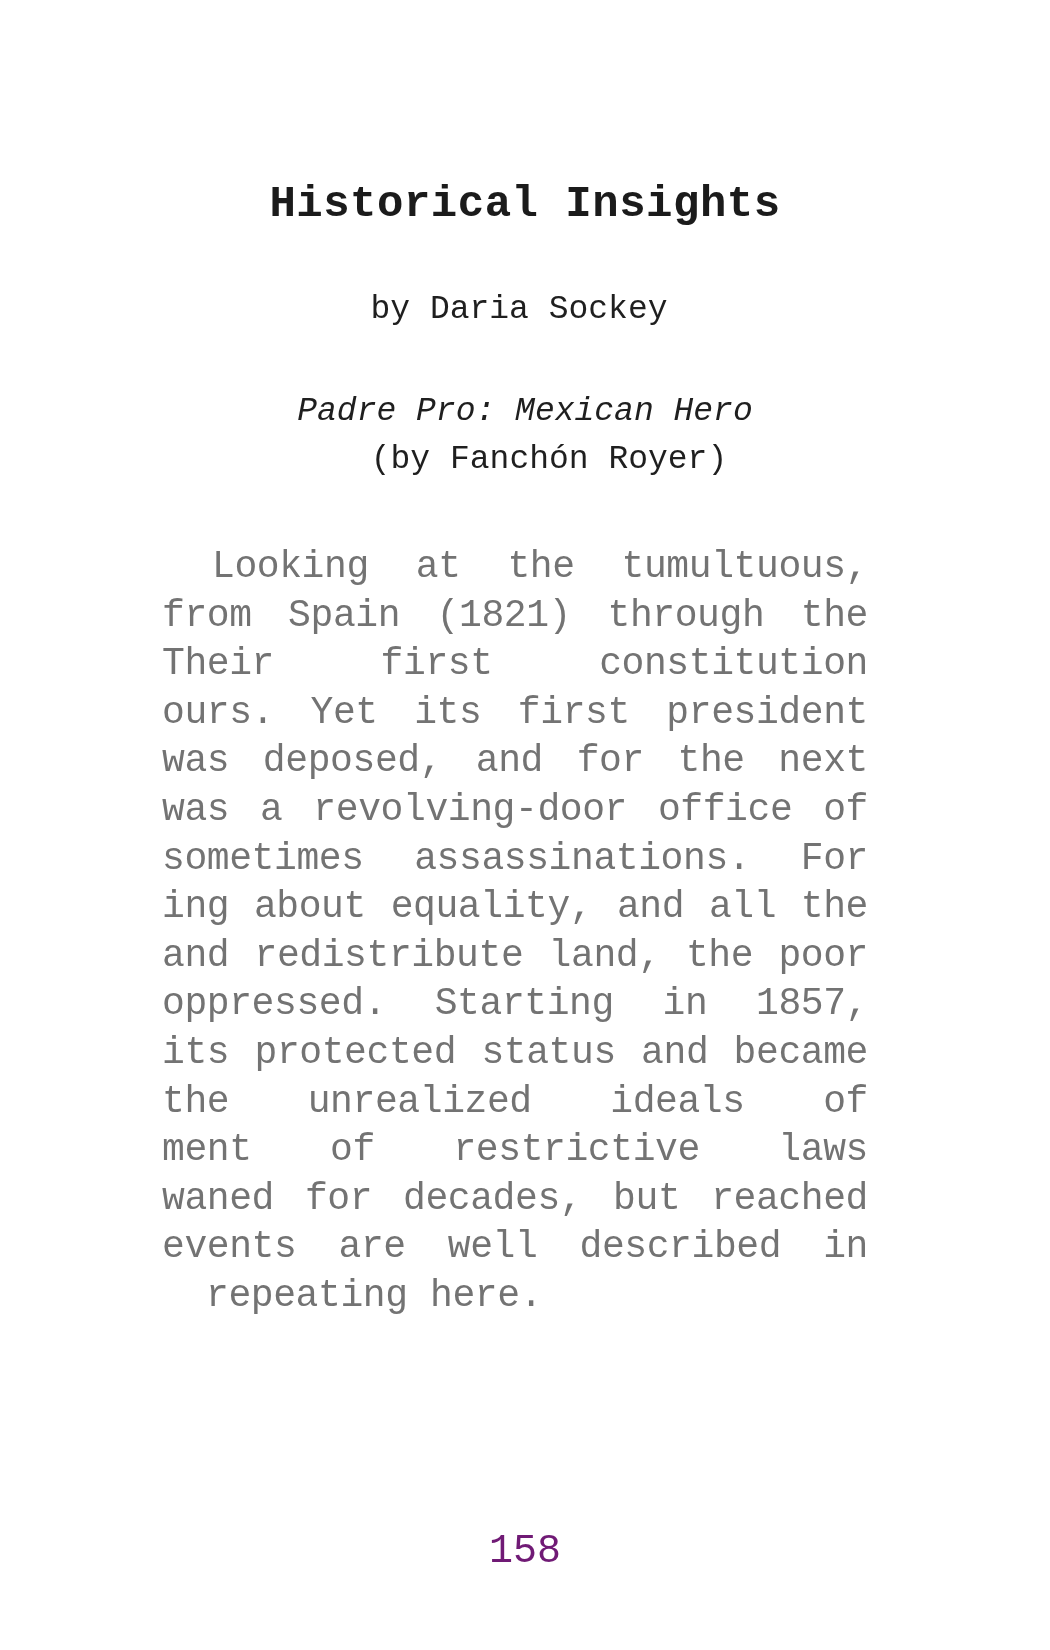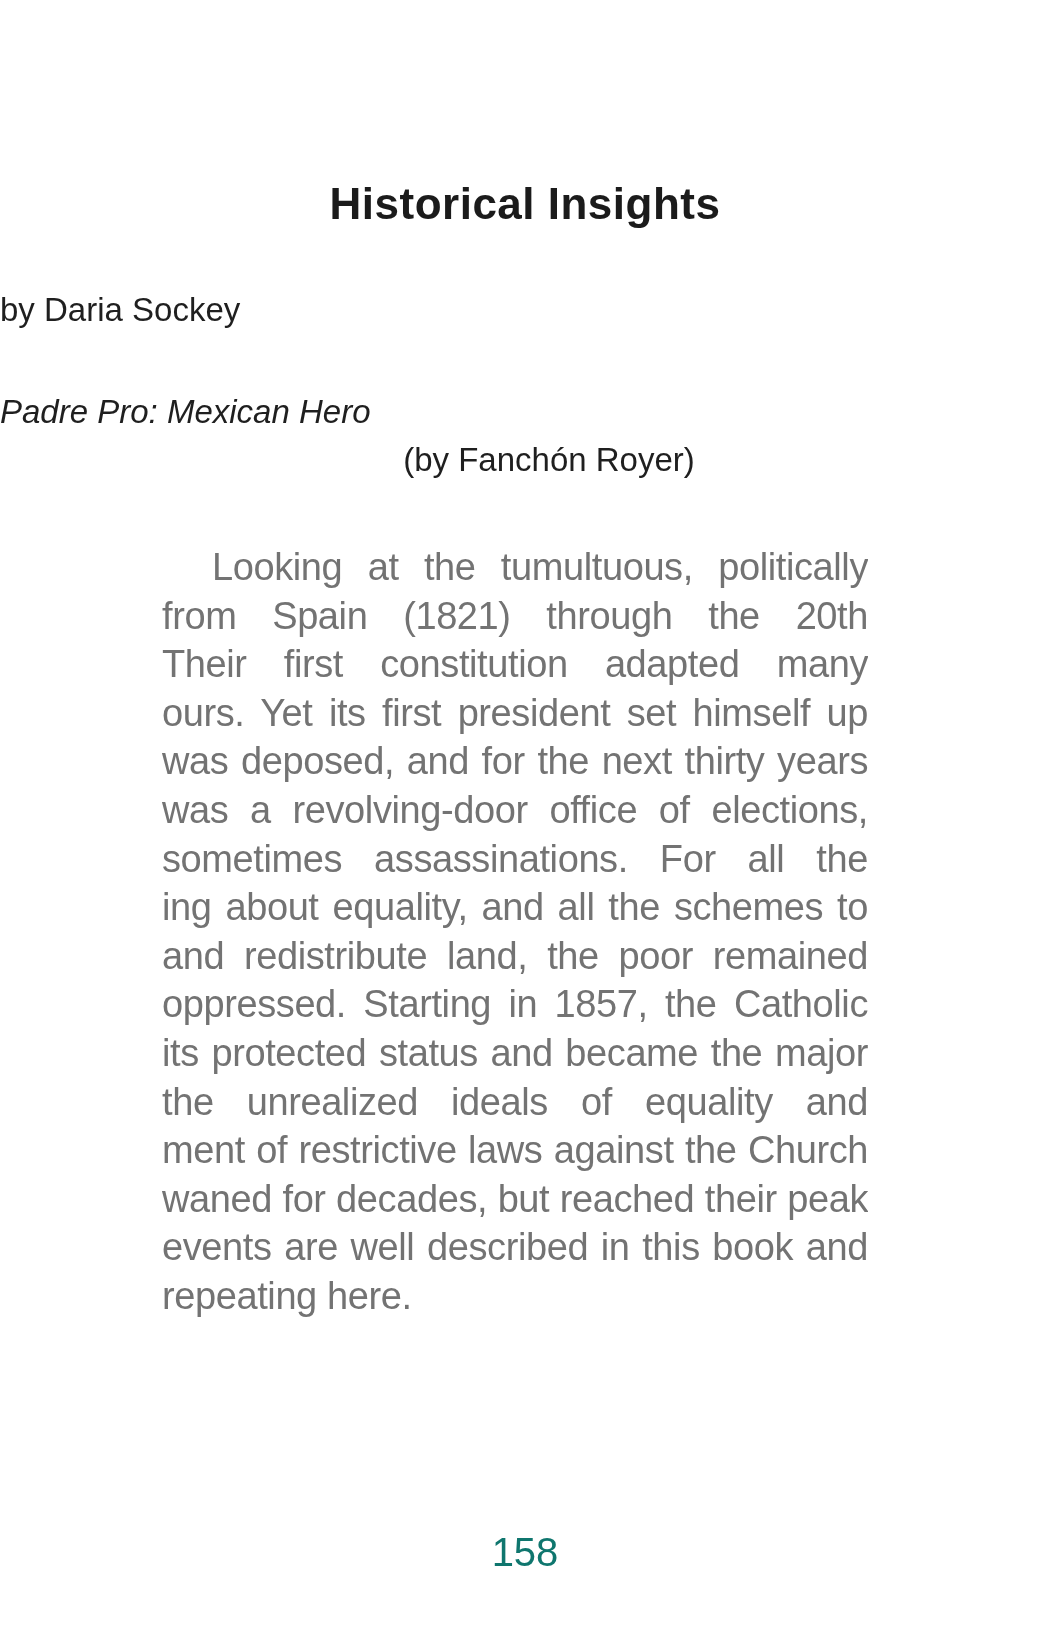--- a/index.html
+++ b/index.html
@@ -6,50 +6,51 @@
     margin: 0;
     padding: 0;
     background: #ffffff;
   }
   .page {
     position: relative;
     width: 1050px;
     height: 1650px;
     background: #ffffff;
     color: #1f1f1f;
-    font-family: Liberation Sans, sans-serif;
+    font-family: Liberation Mono, monospace;
     overflow: hidden;
   }
   .title {
     position: absolute;
     top: 178px;
     left: 0;
     right: 0;
     margin: 0;
     text-align: center;
     font-size: 44px;
     font-weight: bold;
     letter-spacing: 0.5px;
     line-height: 1.2;
     color: #1b1b1b;
   }
   .byline {
     position: absolute;
     top: 290px;
     left: 0;
     right: 12px;
+    text-align: center;
     font-size: 33px;
     line-height: 1.2;
   }
   .booktitle {
     position: absolute;
     top: 392px;
     left: 0;
     right: 0;
-    text-align: left;
+    text-align: center;
     font-size: 33px;
     font-style: italic;
     line-height: 1.2;
   }
   .bookauthor {
     position: absolute;
     top: 440px;
     left: 0;
     right: 0;
     text-align: center;
@@ -72,30 +73,31 @@
     text-align-last: justify;
     white-space: normal;
     height: 48.6px;
     overflow: hidden;
   }
   .bline.first {
     text-indent: 50px;
   }
   .bline.last {
     text-align-last: left;
+    margin-left: 44px;
   }
   .pagenum {
     position: absolute;
     top: 1528px;
     left: 0;
     right: 0;
     text-align: center;
     font-size: 40px;
     line-height: 1.2;
-    color: #0f766e;
+    color: #701a75;
   }
 </style>
 </head>
 <body>
 
 <div class="page">
 
   <h1 class="title">Historical Insights</h1>
 
   <div class="byline">by Daria Sockey</div>

